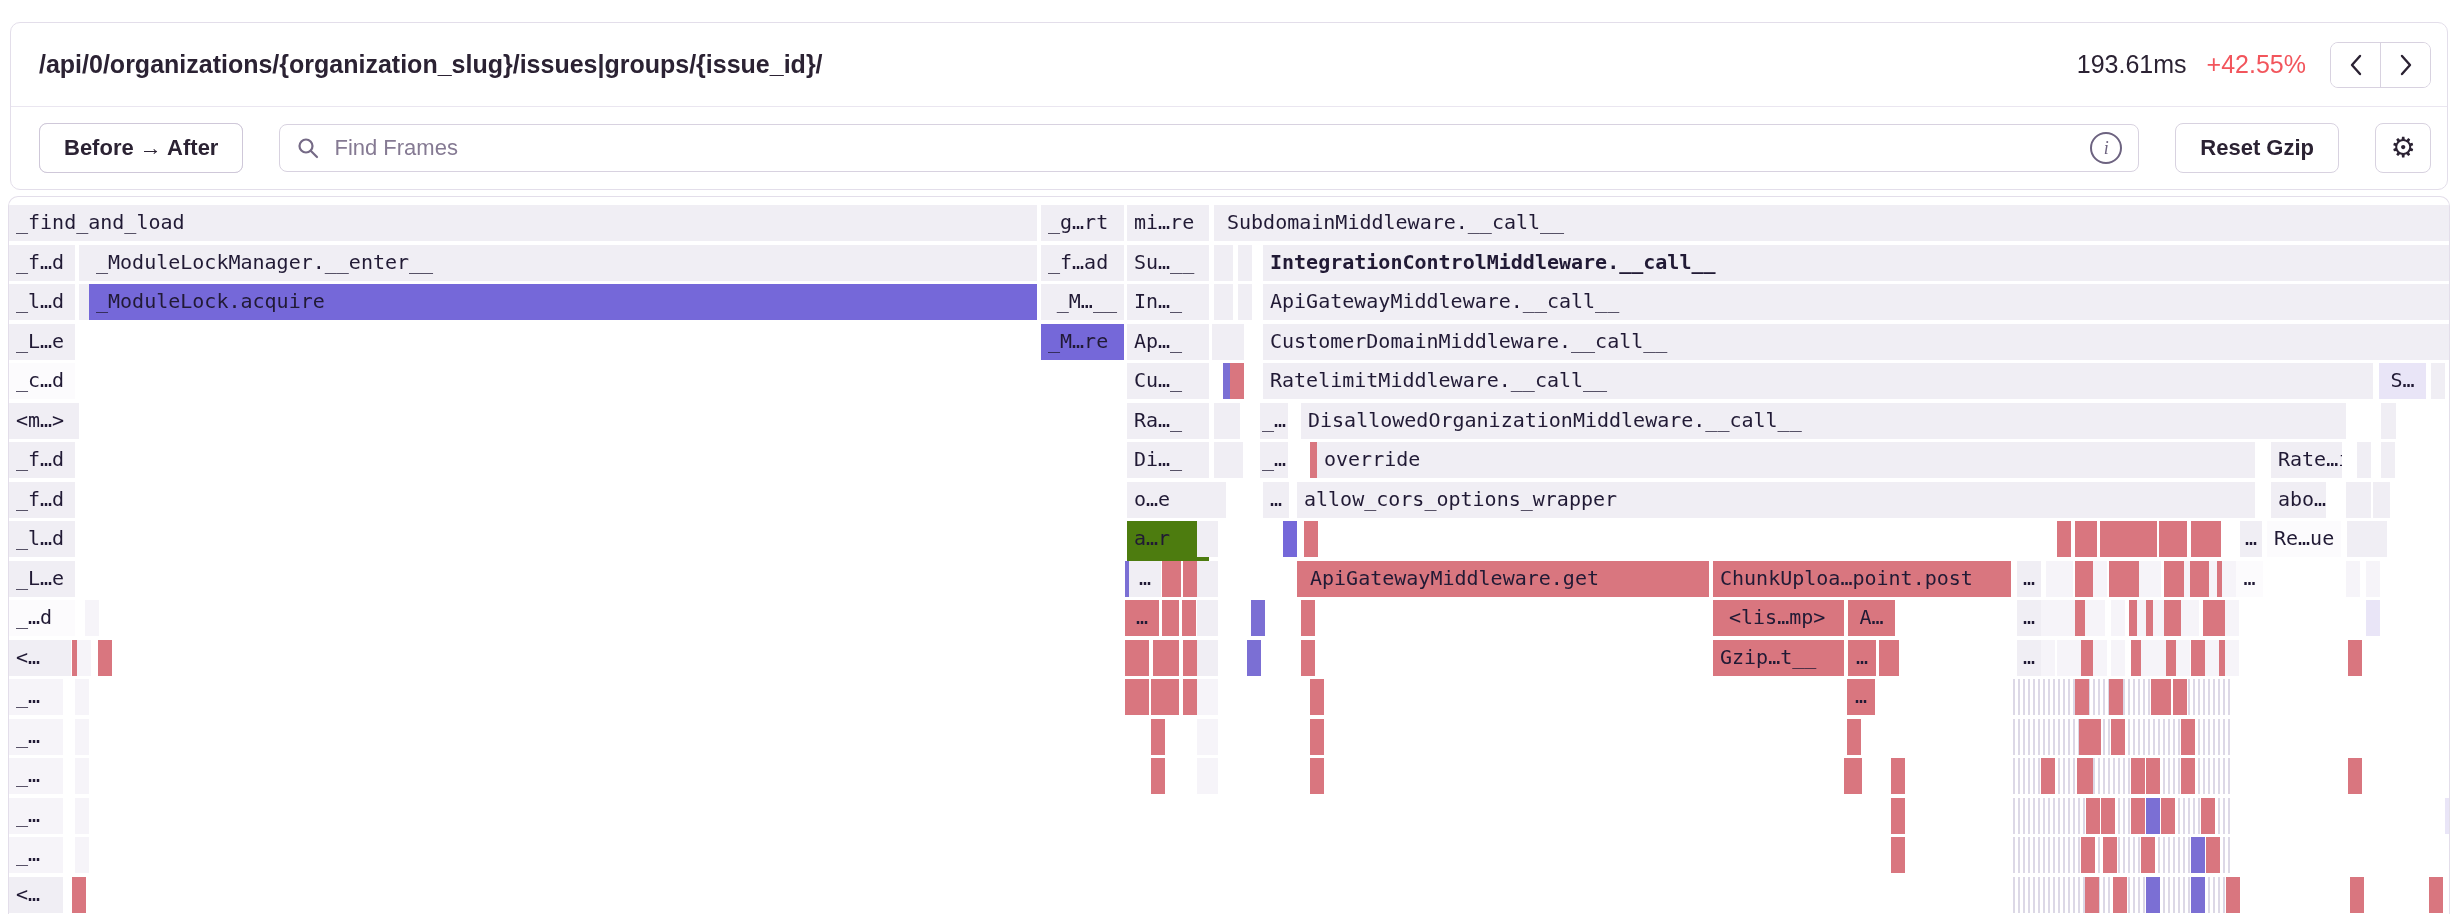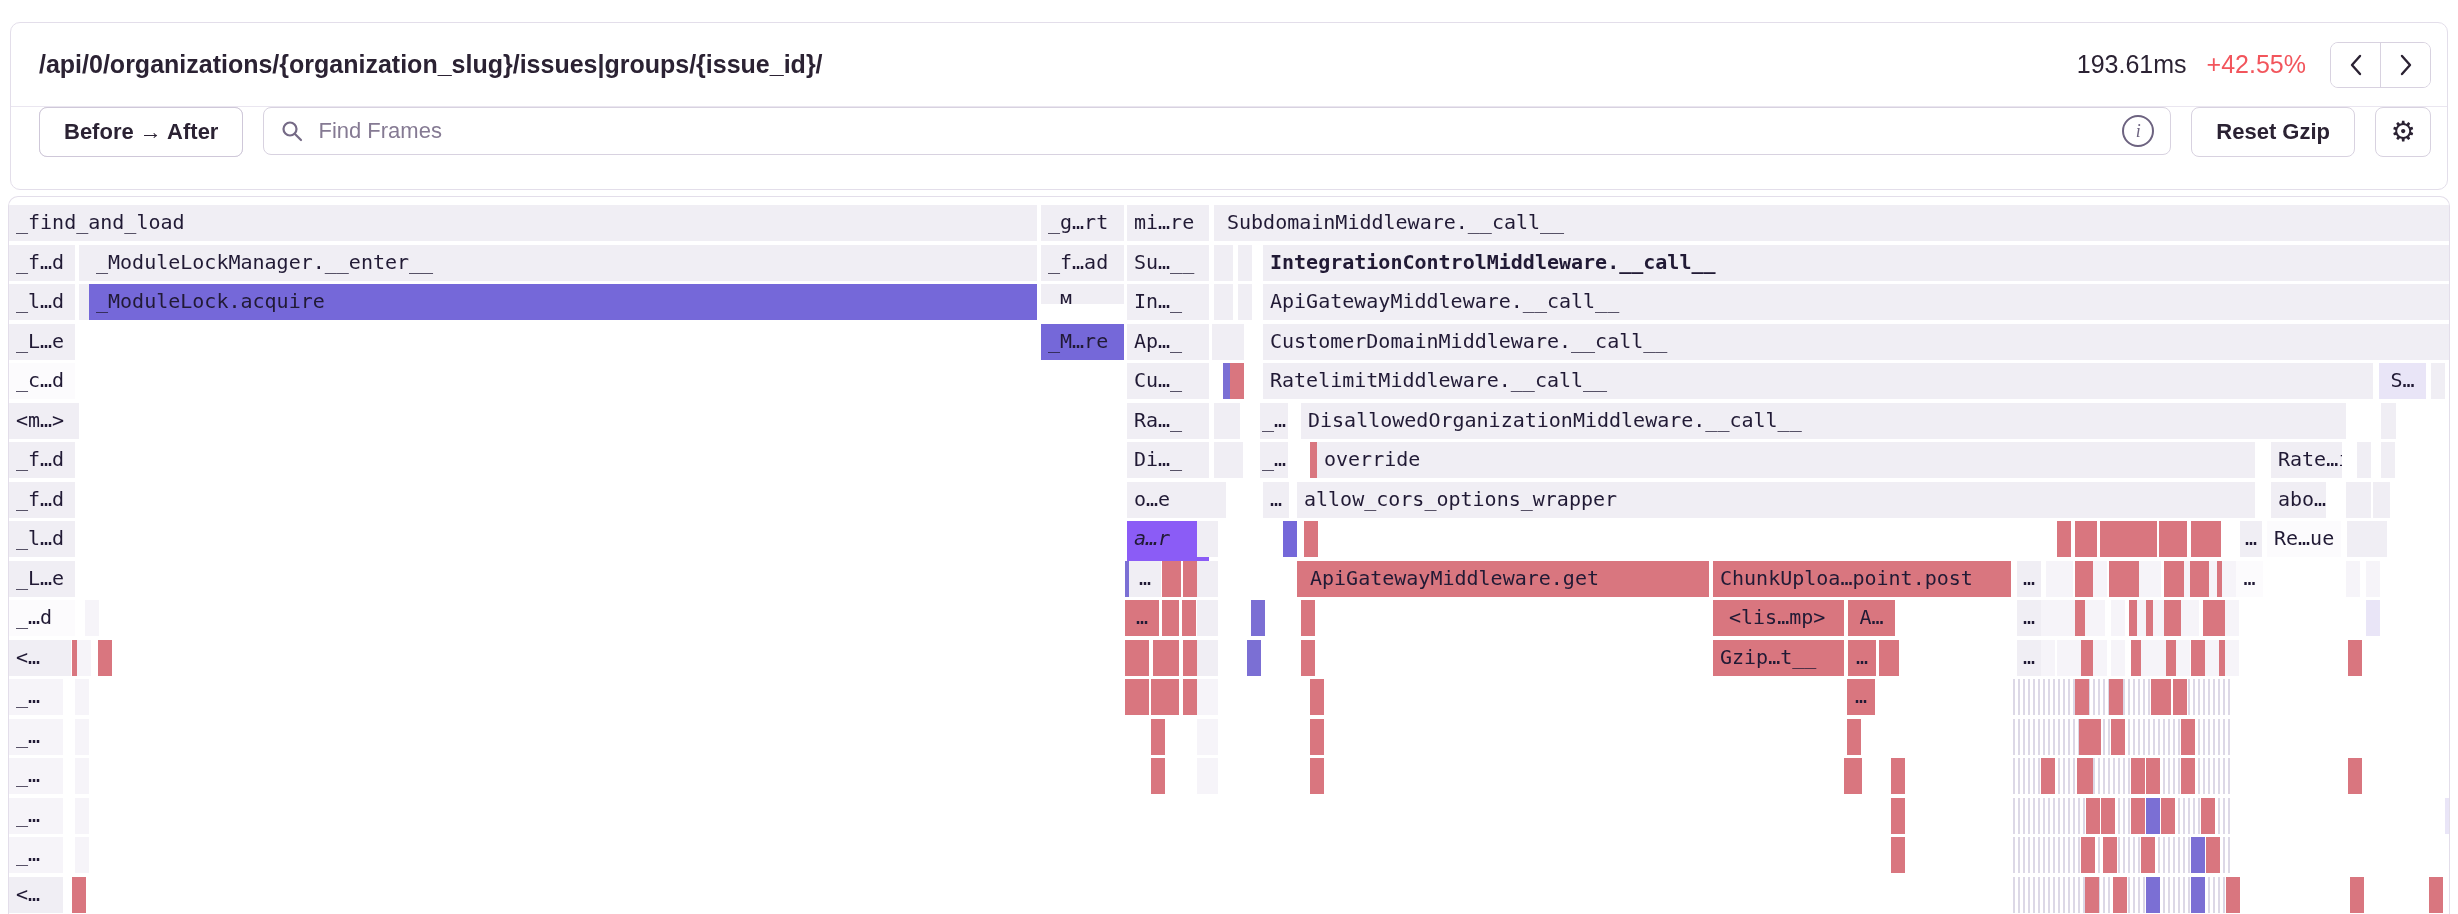--- a/index.html
+++ b/index.html
@@ -8,21 +8,21 @@
   .card1{position:absolute;left:10px;top:22px;right:10px;height:168px;background:#fff;
          border:1px solid #e3deea;border-radius:10px;box-sizing:border-box;}
   .pathrow{height:84px;border-bottom:1px solid #eae6f0;display:flex;align-items:center;
            padding:0 16px 0 28px;box-sizing:border-box;}
   .path{font-size:25px;font-weight:600;color:#2b2233;flex:1;white-space:nowrap;overflow:hidden;}
   .duration{font-size:25px;color:#2b2233;margin-right:20px;}
   .delta{font-size:25px;color:#f2555c;margin-right:24px;}
   .chevgroup{display:flex;border:1px solid #d8d2e0;border-radius:8px;overflow:hidden;height:44px;background:#fff;}
   .chevbtn{width:49px;display:flex;align-items:center;justify-content:center;background:#fff;cursor:pointer;}
   .chevbtn:first-child{border-right:1px solid #d8d2e0;}
-  .toolrow{height:82px;display:flex;padding:0 16px 0 28px;gap:20px;box-sizing:border-box;}
+  .toolrow{height:82px;display:flex;align-items:center;padding:0 16px 0 28px;gap:36px;box-sizing:border-box;}
   .seg{display:flex;background:#efecf3;border:1px solid #d8d2e0;border-radius:8px;height:48px;align-items:stretch;}
   .seg-active{background:#fff;border:1px solid #cfc8d9;border-radius:8px;margin:-1px;padding:0 24px;
               font-weight:700;font-size:22px;display:flex;align-items:center;color:#2b2233;cursor:pointer;}
   .seg-inactive{padding:0 24px;font-size:22px;color:#3c3346;display:flex;align-items:center;cursor:pointer;}
   .search{flex:1;height:48px;border:1px solid #d8d2e0;border-radius:8px;display:flex;align-items:center;
           padding:0 16px;gap:12px;background:#fff;box-sizing:border-box;}
   .search input{flex:1;border:none;outline:none;font-size:22px;color:#2b2233;background:transparent;
                 font-family:"Liberation Sans",sans-serif;}
   .search input::placeholder{color:#857a93;}
   .btn{height:48px;border:1px solid #d8d2e0;border-radius:8px;background:#fff;font-weight:700;
@@ -104,21 +104,21 @@
       <div class="frame" style="left: 1118px; width: 82px; height: 36px; background: rgb(240, 238, 244);">Su…__</div>
       <div class="frame" style="left: 1205px; width: 3px; height: 36px; background: rgb(240, 238, 244);"></div>
       <div class="frame" style="left: 1210px; width: 3px; height: 36px; background: rgb(240, 238, 244);"></div>
       <div class="frame" style="left: 1229px; width: 10px; height: 36px; background: rgb(240, 238, 244);"></div>
       <div class="frame" style="left: 1254px; width: 1188px; height: 36px; background: rgb(240, 238, 244); font-weight: bold;">IntegrationControlMiddleware.__call__</div>
     </div>
     <div class="frow" style="top: 87px;">
       <div class="frame" style="left: 0px; width: 66px; height: 36px; background: rgb(240, 238, 244);">_l…d</div>
       <div class="frame" style="left: 70px; width: 8px; height: 36px; background: rgb(240, 238, 244);"></div>
       <div class="frame" style="left: 80px; width: 948px; height: 36px; background: rgb(117, 104, 217);">_ModuleLock.acquire</div>
-      <div class="frame" style="left: 1032px; width: 83px; height: 20px; background: rgb(240, 238, 244);">_M…__</div>
+      <div class="frame" style="left: 1032px; width: 83px; height: 36px; background: rgb(240, 238, 244); text-align: right;">_M…__</div>
       <div class="frame" style="left: 1118px; width: 82px; height: 36px; background: rgb(240, 238, 244);">In…_</div>
       <div class="frame" style="left: 1205px; width: 3px; height: 36px; background: rgb(240, 238, 244);"></div>
       <div class="frame" style="left: 1210px; width: 3px; height: 36px; background: rgb(240, 238, 244);"></div>
       <div class="frame" style="left: 1229px; width: 10px; height: 36px; background: rgb(240, 238, 244);"></div>
       <div class="frame" style="left: 1254px; width: 1188px; height: 36px; background: rgb(240, 238, 244);">ApiGatewayMiddleware.__call__</div>
     </div>
     <div class="frow" style="top: 126.5px;">
       <div class="frame" style="left: 0px; width: 66px; height: 36px; background: rgb(240, 238, 244);">_L…e</div>
       <div class="frame" style="left: 1032px; width: 83px; height: 36px; background: rgb(117, 104, 217);">_M…re</div>
       <div class="frame" style="left: 1118px; width: 82px; height: 36px; background: rgb(240, 238, 244);">Ap…_</div>
@@ -168,21 +168,21 @@
       <div class="frame" style="left: 1203px; width: 3px; height: 36px; background: rgb(240, 238, 244);"></div>
       <div class="frame ctr" style="left: 1254px; width: 26px; height: 36px; background: rgb(240, 238, 244);">…</div>
       <div class="frame" style="left: 1288px; width: 958px; height: 36px; background: rgb(240, 238, 244);">allow_cors_options_wrapper</div>
       <div class="frame" style="left: 2262px; width: 55px; height: 36px; background: rgb(240, 238, 244);">abo…eck</div>
       <div class="frame" style="left: 2337px; width: 4px; height: 36px; background: rgb(240, 238, 244);"></div>
       <div class="frame" style="left: 2348px; width: 10px; height: 36px; background: rgb(240, 238, 244);"></div>
       <div class="frame" style="left: 2364px; width: 17px; height: 36px; background: rgb(240, 238, 244);"></div>
     </div>
     <div class="frow" style="top: 324px;">
       <div class="frame" style="left: 0px; width: 66px; height: 36px; background: rgb(240, 238, 244);">_l…d</div>
-      <div class="frame" style="left: 1118px; width: 82px; height: 40px; background: #8b5cf6; font-style: italic;">a…r</div>
+      <div class="frame" style="left: 1118px; width: 82px; height: 40px; background: #4d7c0f;">a…r</div>
       <div class="frame" style="left: 1188px; width: 3px; height: 36px; background: rgb(240, 238, 244);"></div>
       <div class="frame" style="left: 1195px; width: 3px; height: 36px; background: rgb(240, 238, 244);"></div>
       <div class="frame" style="left: 1274px; width: 14px; height: 36px; background: rgb(117, 104, 217);"></div>
       <div class="frame" style="left: 1295px; width: 4px; height: 36px; background: rgb(217, 118, 127);"></div>
       <div class="frame" style="left: 2048px; width: 6px; height: 36px; background: rgb(217, 118, 127);"></div>
       <div class="frame" style="left: 2066px; width: 5px; height: 36px; background: rgb(217, 118, 127);"></div>
       <div class="frame" style="left: 2074px; width: 14px; height: 36px; background: rgb(217, 118, 127);"></div>
       <div class="frame" style="left: 2091px; width: 8px; height: 36px; background: rgb(217, 118, 127);"></div>
       <div class="frame" style="left: 2101px; width: 10px; height: 36px; background: rgb(217, 118, 127);"></div>
       <div class="frame" style="left: 2113px; width: 6px; height: 36px; background: rgb(217, 118, 127);"></div>

